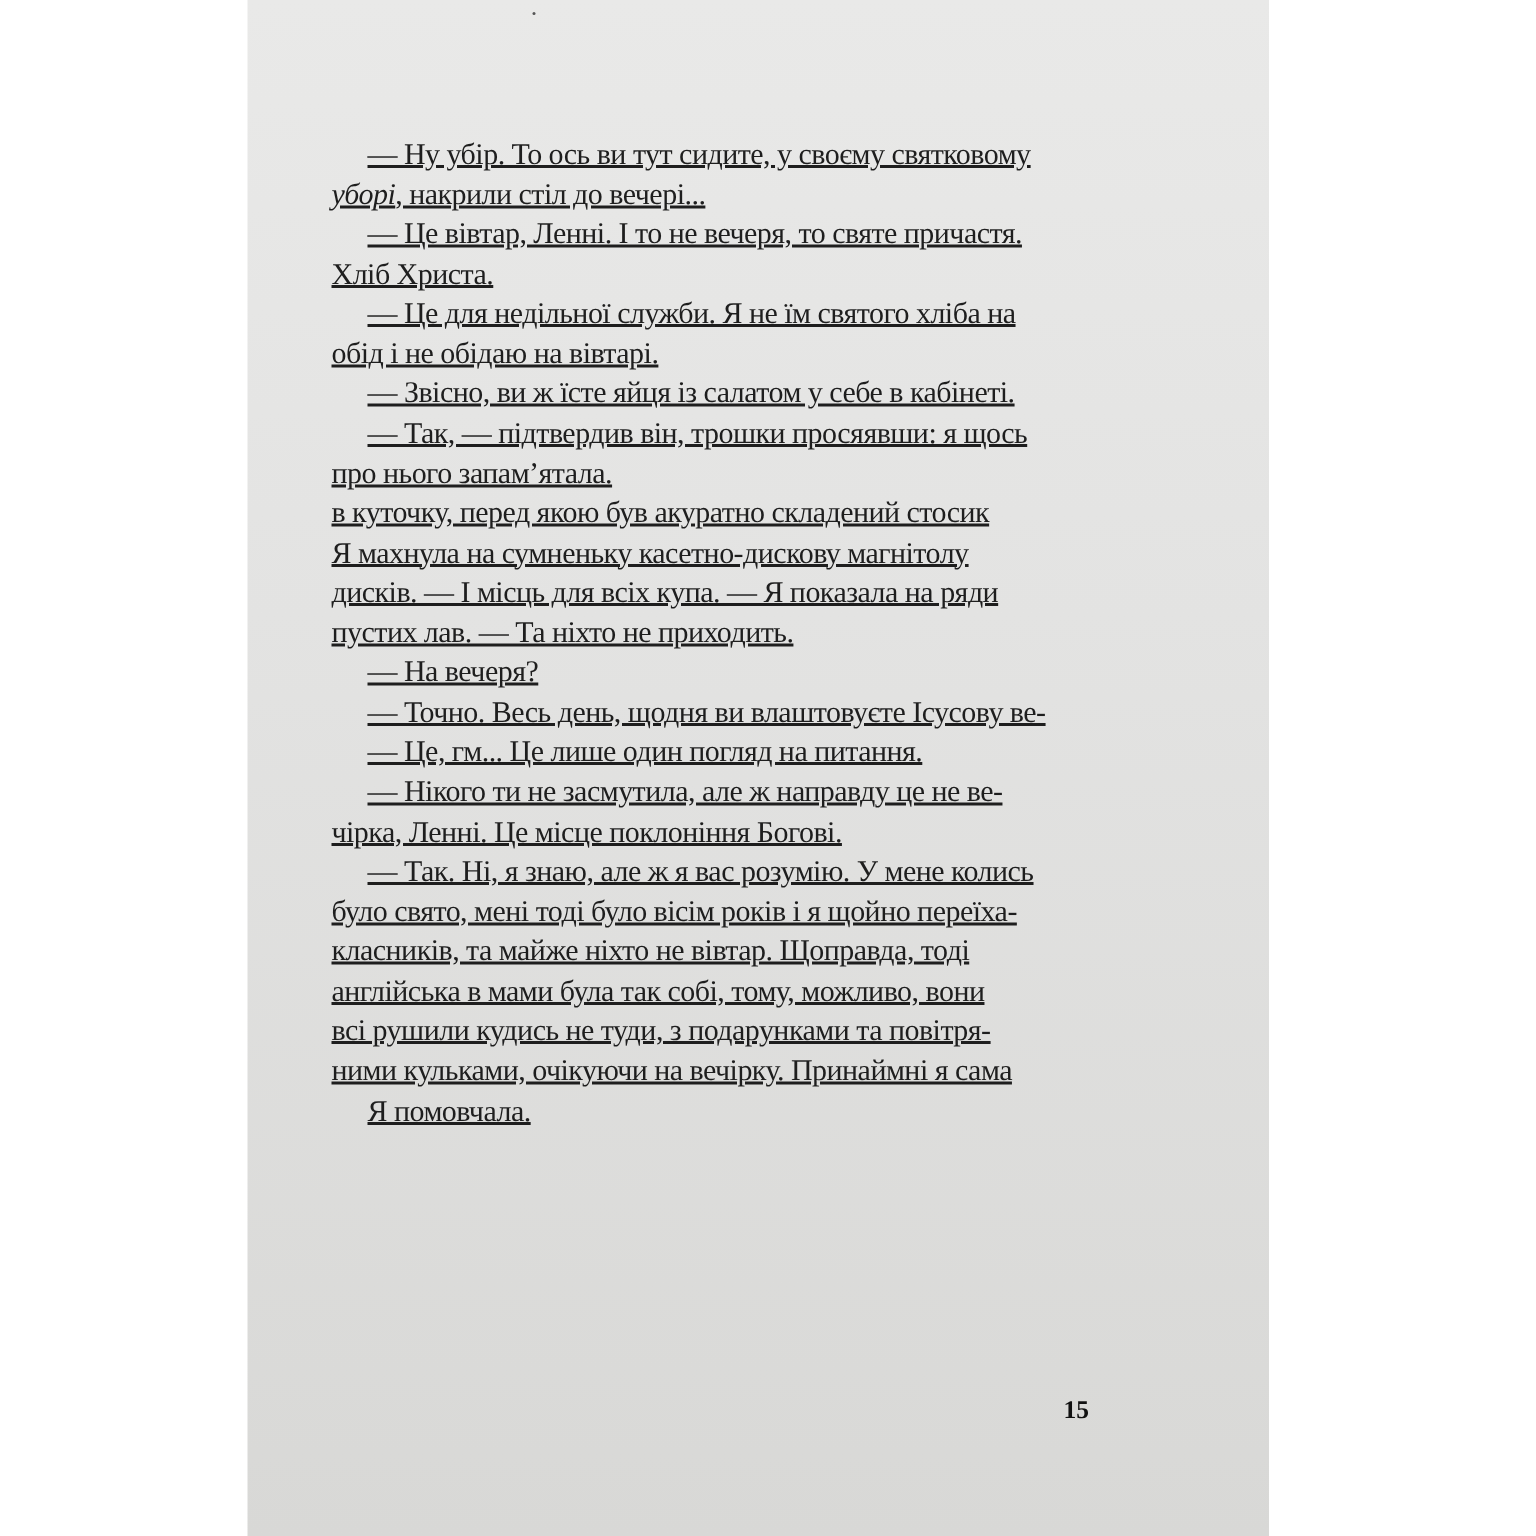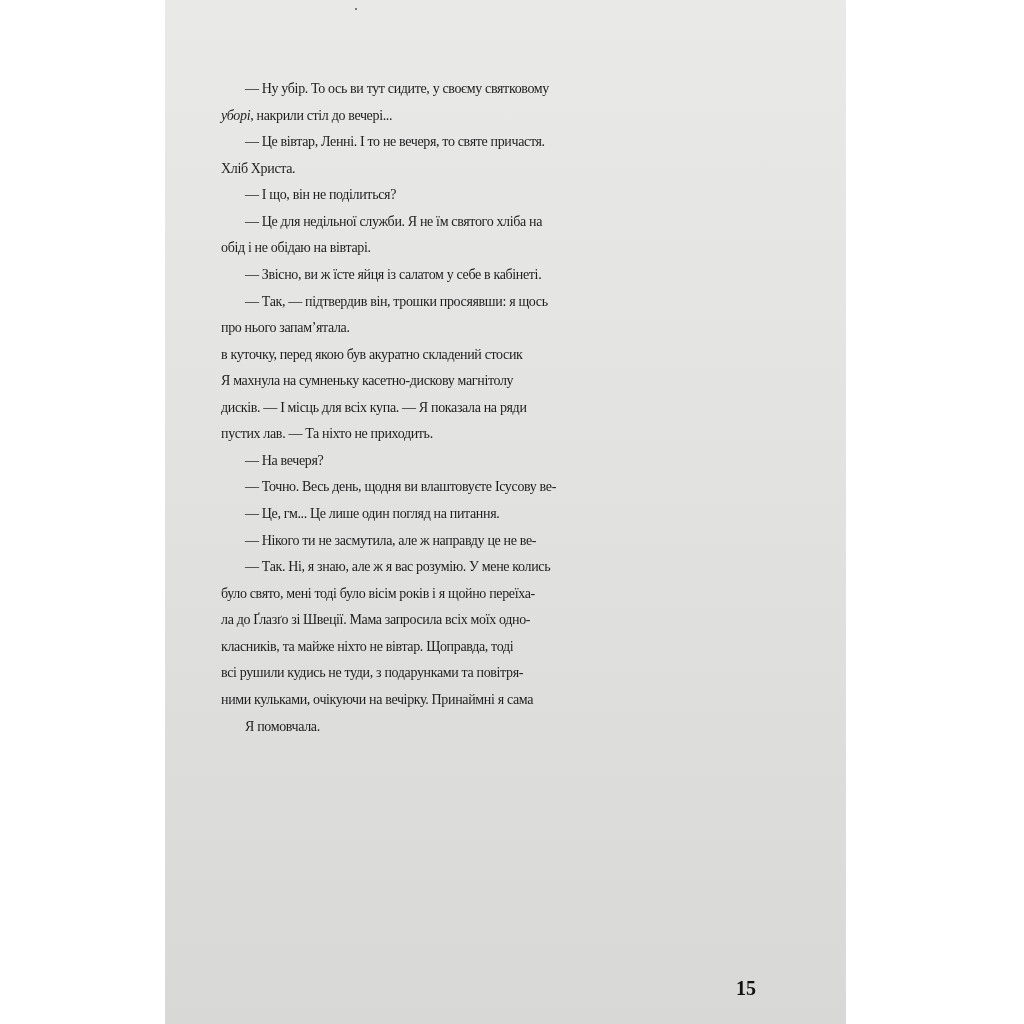--- a/index.html
+++ b/index.html
@@ -14,78 +14,78 @@
     position: absolute;
     left: 165px;
     top: 0;
     width: 681px;
     height: 1024px;
     background: linear-gradient(180deg, #e9e9e8 0%, #e3e3e2 40%, #d8d8d6 100%);
   }
   .text-block {
     position: absolute;
     left: 56px;
-    top: 76px;
+    top: 90px;
     width: 530px;
     font-family: "Liberation Serif", "DejaVu Serif", serif;
-    font-size: 14px;
+    font-size: 20px;
     line-height: 26.57px;
     color: #1e1e1e;
     letter-spacing: -0.35px;
+    text-decoration: underline;
   }
   .line {
     display: block;
     white-space: nowrap;
     height: 26.57px;
   }
   .line.indent { padding-left: 24px; }
   .line em { font-style: italic; }
   .page-number {
     position: absolute;
-    left: 571px;
+    left: 544px;
     top: 930px;
     font-family: "Liberation Serif", "DejaVu Serif", serif;
     font-weight: bold;
-    font-size: 20px;
+    font-size: 17px;
     color: #111;
-    margin-top: 47px;
   }
   .speck {
     position: absolute;
     width: 2px; height: 2px;
     background: #555;
     border-radius: 50%;
   }
 </style>
 </head>
 <body>
 
 <div class="page">
   <span class="speck" style="left:190px; top:8px;"></span>
   <div class="text-block" id="text-block">
       <div class="line indent"><span>— Ну убір. То ось ви тут сидите, у своєму святковому</span></div>
       <div class="line"><span></span><em>уборі</em><span>, накрили стіл до вечері...</span></div>
       <div class="line indent"><span>— Це вівтар, Ленні. І то не вечеря, то святе причастя.</span></div>
       <div class="line"><span>Хліб Христа.</span></div>
-      <div class="line indent"><span>— І що, він не поділиться?</span></div>
       <div class="line indent"><span>— Це для недільної служби. Я не їм святого хліба на</span></div>
       <div class="line"><span>обід і не обідаю на вівтарі.</span></div>
       <div class="line indent"><span>— Звісно, ви ж їсте яйця із салатом у себе в кабінеті.</span></div>
       <div class="line indent"><span>— Так, — підтвердив він, трошки просяявши: я щось</span></div>
       <div class="line"><span>про нього запам’ятала.</span></div>
       <div class="line"><span>в куточку, перед якою був акуратно складений стосик</span></div>
       <div class="line"><span>Я махнула на сумненьку касетно-дискову магнітолу</span></div>
       <div class="line"><span>дисків. — І місць для всіх купа. — Я показала на ряди</span></div>
       <div class="line"><span>пустих лав. — Та ніхто не приходить.</span></div>
       <div class="line indent"><span>— На вечеря?</span></div>
       <div class="line indent"><span>— Точно. Весь день, щодня ви влаштовуєте Ісусову ве-</span></div>
       <div class="line indent"><span>— Це, гм... Це лише один погляд на питання.</span></div>
       <div class="line indent"><span>— Нікого ти не засмутила, але ж направду це не ве-</span></div>
+      <div class="line"><span>чірка, Ленні. Це місце поклоніння Богові.</span></div>
       <div class="line indent"><span>— Так. Ні, я знаю, але ж я вас розумію. У мене колись</span></div>
       <div class="line"><span>було свято, мені тоді було вісім років і я щойно переїха-</span></div>
-      <div class="line"><span>ла до Ґлазґо зі Швеції. Мама запросила всіх моїх одно-</span></div>
       <div class="line"><span>класників, та майже ніхто не вівтар. Щоправда, тоді</span></div>
+      <div class="line"><span>англійська в мами була так собі, тому, можливо, вони</span></div>
       <div class="line"><span>всі рушили кудись не туди, з подарунками та повітря-</span></div>
       <div class="line"><span>ними кульками, очікуючи на вечірку. Принаймні я сама</span></div>
       <div class="line indent"><span>Я помовчала.</span></div>
     </div>
   <div class="page-number">15</div>
 </div>
 
 </body></html>

